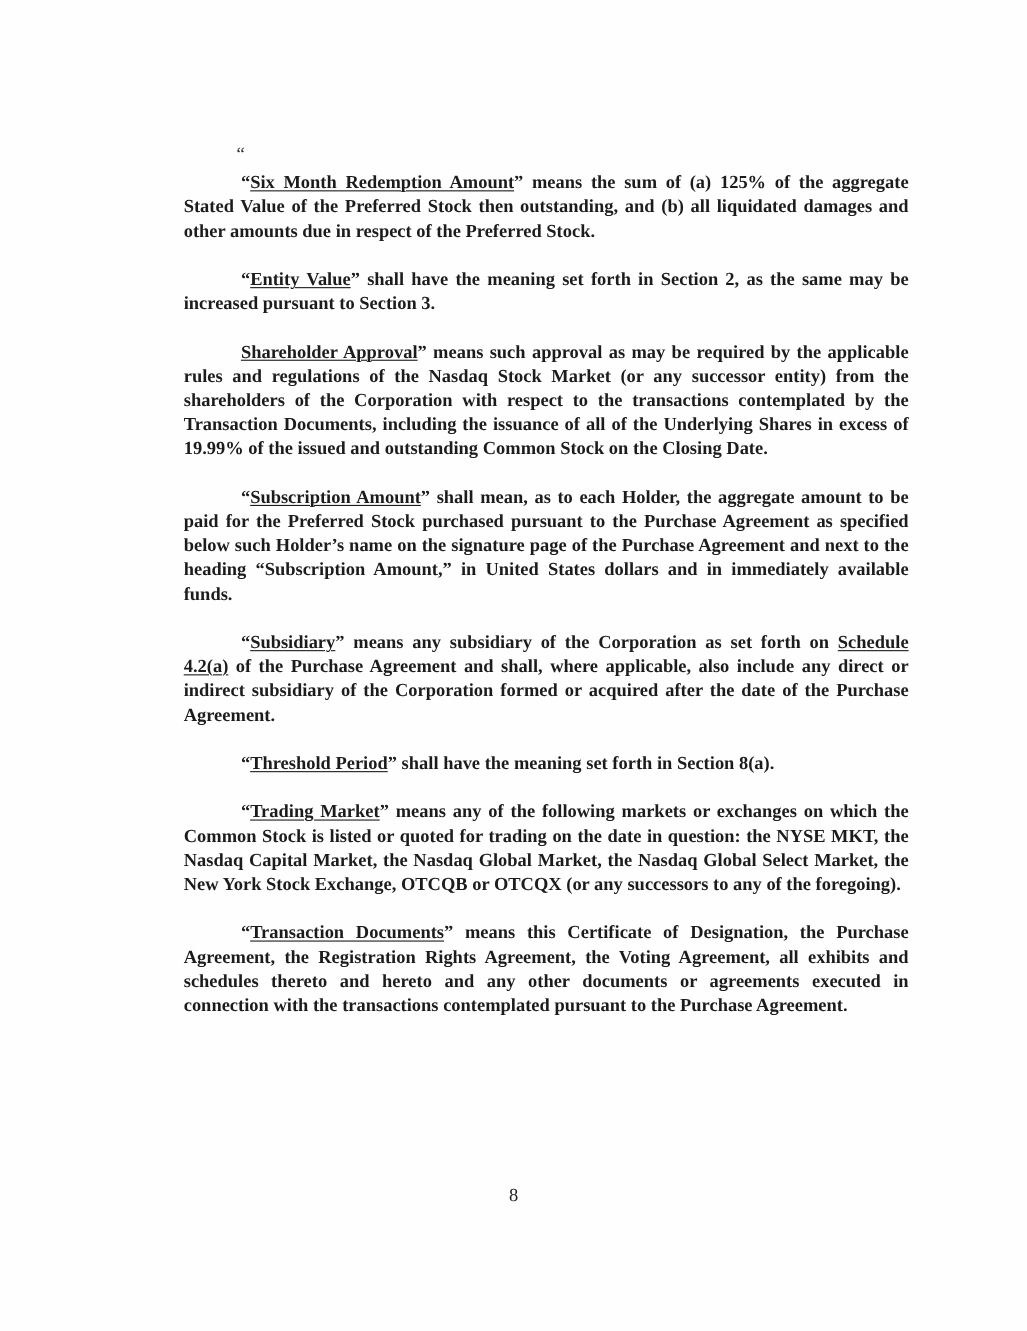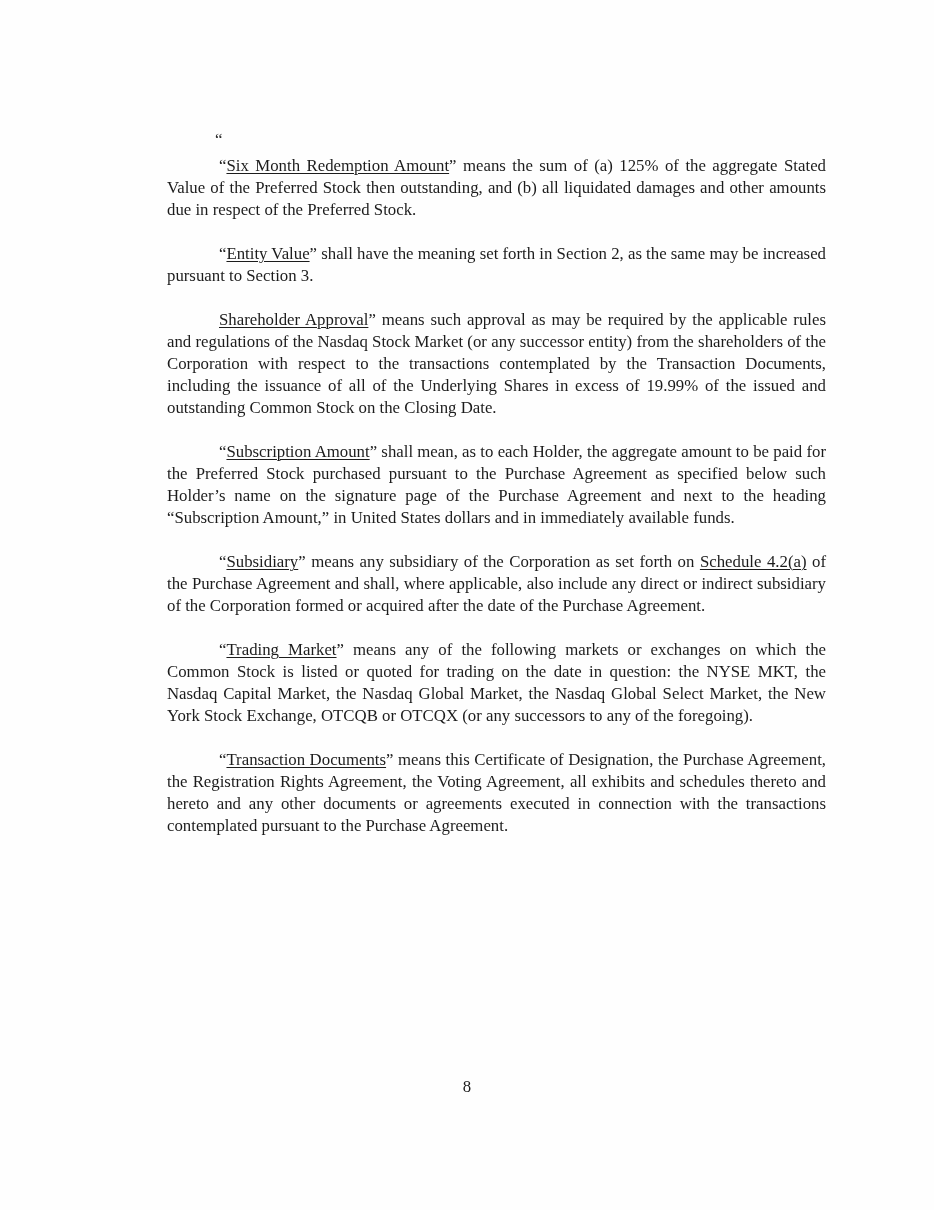--- a/index.html
+++ b/index.html
@@ -25,20 +25,21 @@
     color: #2a2a2a;
   }
   .content {
     position: absolute;
     left: 167px;
     top: 155px;
     width: 659px;
     font-size: 16.8px;
     line-height: 22px;
     text-align: justify;
+    font-weight: bold;
   }
   .para {
     margin: 0 0 22px 0;
     text-indent: 52px;
   }
   .defined-term {
     text-decoration: underline;
     text-decoration-thickness: 1px;
     text-underline-offset: 2px;
   }
@@ -57,18 +58,19 @@
 
 <div class="page">
   <span class="stray-quote">“</span>
 
   <div class="content" id="paragraphs">
       <p class="para"><span>“</span><span class="defined-term">Six Month Redemption Amount</span><span>” means the sum of (a) 125% of the aggregate Stated Value of the Preferred Stock then outstanding, and (b) all liquidated damages and other amounts due in respect of the Preferred Stock.</span></p>
       <p class="para"><span>“</span><span class="defined-term">Entity Value</span><span>” shall have the meaning set forth in Section 2, as the same may be increased pursuant to Section 3.</span></p>
       <p class="para"><span class="defined-term">Shareholder Approval</span><span>” means such approval as may be required by the applicable rules and regulations of the Nasdaq Stock Market (or any successor entity) from the shareholders of the Corporation with respect to the transactions contemplated by the Transaction Documents, including the issuance of all of the Underlying Shares in excess of 19.99% of the issued and outstanding Common Stock on the Closing Date.</span></p>
       <p class="para"><span>“</span><span class="defined-term">Subscription Amount</span><span>” shall mean, as to each Holder, the aggregate amount to be paid for the Preferred Stock purchased pursuant to the Purchase Agreement as specified below such Holder’s name on the signature page of the Purchase Agreement and next to the heading “Subscription Amount,” in United States dollars and in immediately available funds.</span></p>
       <p class="para"><span>“</span><span class="defined-term">Subsidiary</span><span>” means any subsidiary of the Corporation as set forth on </span><span class="defined-term">Schedule 4.2(a)</span><span> of the Purchase Agreement and shall, where applicable, also include any direct or indirect subsidiary of the Corporation formed or acquired after the date of the Purchase Agreement.</span></p>
+      <p class="para"><span>“</span><span class="defined-term">Threshold Period</span><span>” shall have the meaning set forth in Section 8(a).</span></p>
       <p class="para"><span>“</span><span class="defined-term">Trading Market</span><span>” means any of the following markets or exchanges on which the Common Stock is listed or quoted for trading on the date in question: the NYSE MKT, the Nasdaq Capital Market, the Nasdaq Global Market, the Nasdaq Global Select Market, the New York Stock Exchange, OTCQB or OTCQX (or any successors to any of the foregoing).</span></p>
       <p class="para"><span>“</span><span class="defined-term">Transaction Documents</span><span>” means this Certificate of Designation, the Purchase Agreement, the Registration Rights Agreement, the Voting Agreement, all exhibits and schedules thereto and hereto and any other documents or agreements executed in connection with the transactions contemplated pursuant to the Purchase Agreement.</span></p>
     </div>
 
   <div class="page-number">8</div>
 </div>
 
 </body></html>

